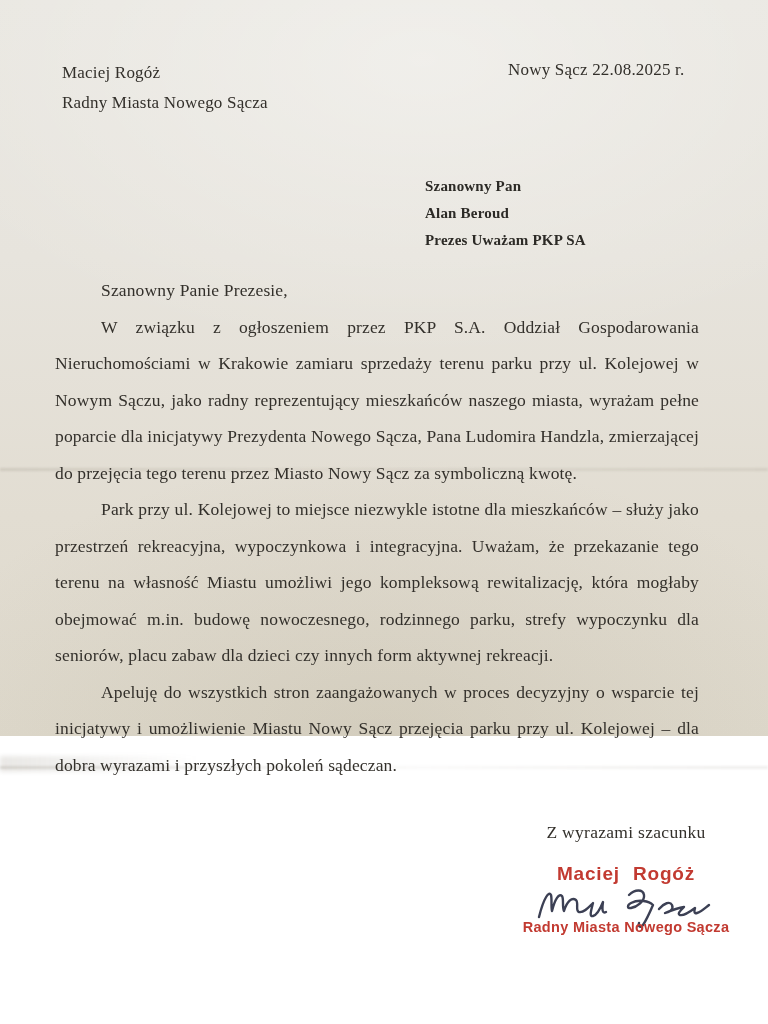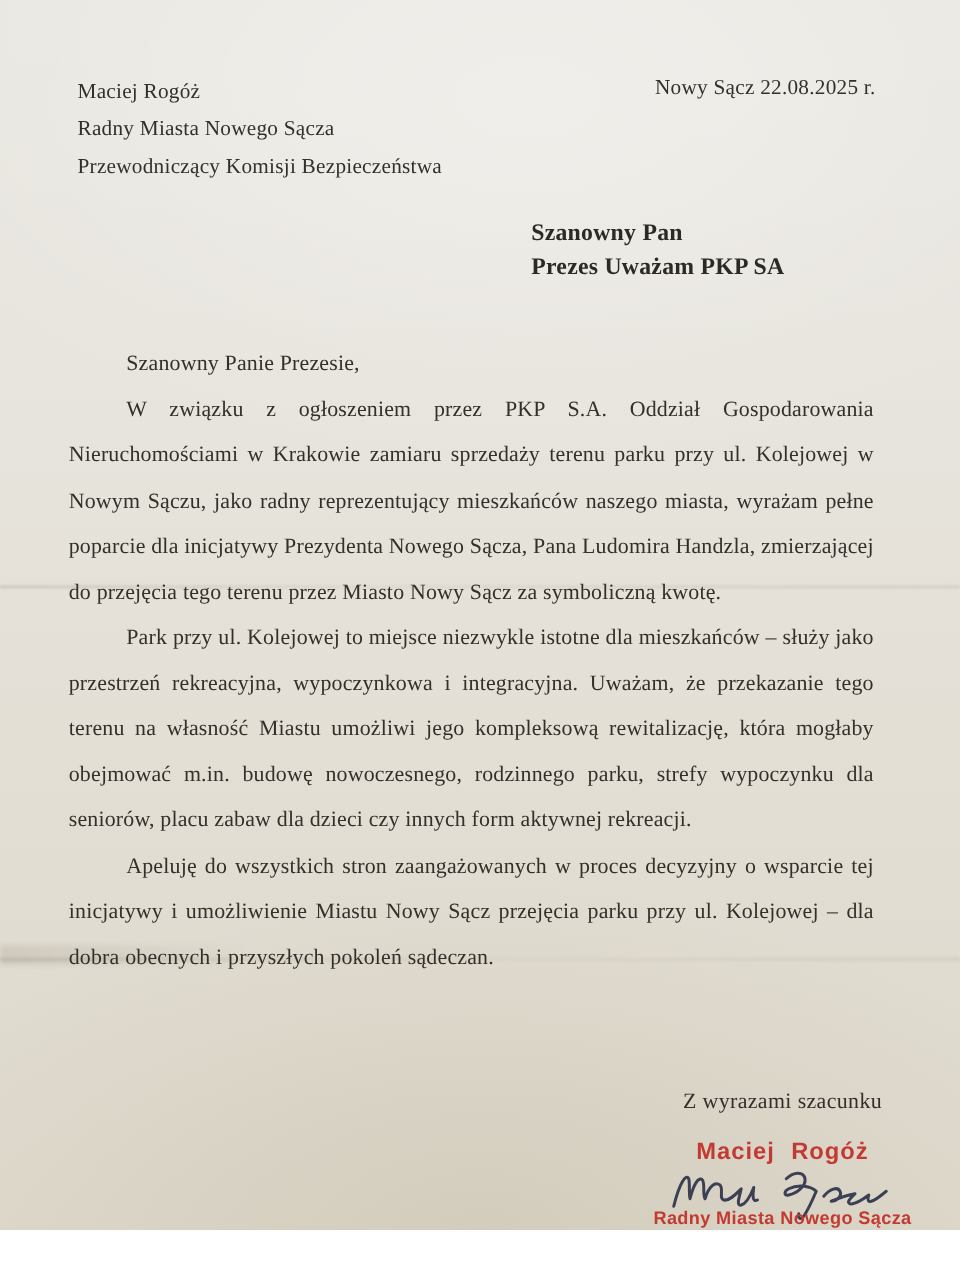--- a/index.html
+++ b/index.html
@@ -8,21 +8,21 @@
   }
   body {
     width: 768px;
     height: 1024px;
     overflow: hidden;
     font-family: "Liberation Serif", serif;
   }
   .paper {
     position: relative;
     width: 768px;
-    height: 984px;
+    height: 736px;
     background:
       radial-gradient(ellipse 900px 500px at 55% 8%, rgba(255,255,255,0.35), rgba(255,255,255,0) 60%),
       radial-gradient(ellipse 700px 400px at 50% 100%, rgba(160,148,120,0.18), rgba(160,148,120,0) 70%),
       linear-gradient(180deg, #e9e7e1 0%, #e7e4dd 35%, #e2ddd2 70%, #ded9cc 100%);
     color: #33302b;
   }
   .crease {
     position: absolute;
     left: 0;
     width: 100%;
@@ -46,27 +46,26 @@
     font-size: 17px;
     line-height: 30px;
     letter-spacing: 0.2px;
   }
   .date-line {
     position: absolute;
     left: 508px;
     top: 60px;
     font-size: 17px;
     letter-spacing: 0.2px;
-    margin-left: 16px;
   }
   .recipient-block {
     position: absolute;
     left: 425px;
     top: 173px;
-    font-size: 19px;
+    font-size: 15px;
     line-height: 27px;
     font-weight: bold;
     color: #2c2a26;
     letter-spacing: 0.2px;
   }
   .body-block {
     position: absolute;
     left: 55px;
     top: 272px;
     width: 644px;
@@ -82,21 +81,20 @@
   .salutation {
     text-align: left !important;
     font-family: Liberation Serif, serif;
   }
   .closing-block {
     position: absolute;
     left: 520px;
     top: 822px;
     width: 212px;
     text-align: center;
-    margin-top: 48px;
   }
   .closing-text {
     font-size: 17.5px;
     letter-spacing: 0.3px;
     color: #33302b;
   }
   .stamp-name {
     margin-top: 20px;
     font-family: "Liberation Sans", sans-serif;
     font-weight: bold;
@@ -133,35 +131,35 @@
 
 <div class="paper">
 
   <div class="crease crease-1"></div>
   <div class="crease crease-2"></div>
   <div class="smudge"></div>
 
   <div class="sender-block">
     <div>Maciej Rogóż</div>
     <div>Radny Miasta Nowego Sącza</div>
-    <div>Przewodniczący Komisji Bezpieczeństwa</div>
   </div>
 
   <div class="date-line">Nowy Sącz 22.08.2025 r.</div>
 
   <div class="recipient-block">
     <div>Szanowny Pan</div>
+    <div>Alan Beroud</div>
     <div>Prezes Uważam PKP SA</div>
   </div>
 
   <div class="body-block">
     <p class="salutation">Szanowny Panie Prezesie,</p>
     <p>W związku z ogłoszeniem przez PKP S.A. Oddział Gospodarowania Nieruchomościami w Krakowie zamiaru sprzedaży terenu parku przy ul. Kolejowej w Nowym Sączu, jako radny reprezentujący mieszkańców naszego miasta, wyrażam pełne poparcie dla inicjatywy Prezydenta Nowego Sącza, Pana Ludomira Handzla, zmierzającej do przejęcia tego terenu przez Miasto Nowy Sącz za symboliczną kwotę.</p>
     <p>Park przy ul. Kolejowej to miejsce niezwykle istotne dla mieszkańców – służy jako przestrzeń rekreacyjna, wypoczynkowa i integracyjna. Uważam, że przekazanie tego terenu na własność Miastu umożliwi jego kompleksową rewitalizację, która mogłaby obejmować m.in. budowę nowoczesnego, rodzinnego parku, strefy wypoczynku dla seniorów, placu zabaw dla dzieci czy innych form aktywnej rekreacji.</p>
-    <p>Apeluję do wszystkich stron zaangażowanych w proces decyzyjny o wsparcie tej inicjatywy i umożliwienie Miastu Nowy Sącz przejęcia parku przy ul. Kolejowej – dla dobra obecnych i przyszłych pokoleń sądeczan.</p>
+    <p>Apeluję do wszystkich stron zaangażowanych w proces decyzyjny o wsparcie tej inicjatywy i umożliwienie Miastu Nowy Sącz przejęcia parku przy ul. Kolejowej – dla dobra wyrazami i przyszłych pokoleń sądeczan.</p>
   </div>
 
   <div class="closing-block">
     <div class="closing-text">Z wyrazami szacunku</div>
     <div class="stamp-name">Maciej  Rogóż</div>
     <svg class="signature-svg" width="190" height="52" viewBox="0 0 190 52">
       <g fill="none" stroke-width="2.4" stroke-linecap="round" stroke-linejoin="round">
         <path stroke="#3c4054" d="M8,36 C13,16 18,10 20,14 C21,17 20,26 21,30 C24,18 28,12 31,15 C33,18 31,26 33,30 C36,20 41,16 45,19 C48,22 44,30 48,31 C53,32 58,26 62,22 C60,30 58,36 62,35 C66,34 70,26 72,21 C71,28 71,33 75,31"></path>
         <path stroke="#3c4054" d="M98,14 C104,8 112,8 113,14 C114,20 106,26 100,27 C96,28 96,24 100,22 C108,18 118,20 122,24 C119,31 116,38 112,44 C110,47 107,46 108,42"></path>
         <path stroke="#3c4054" d="M128,28 C133,22 139,20 141,24 C143,28 138,32 134,32 C139,30 147,27 153,26 C149,30 146,33 149,34 C153,35 160,30 164,27 C163,30 163,33 166,32 C170,31 174,27 178,24"></path>

